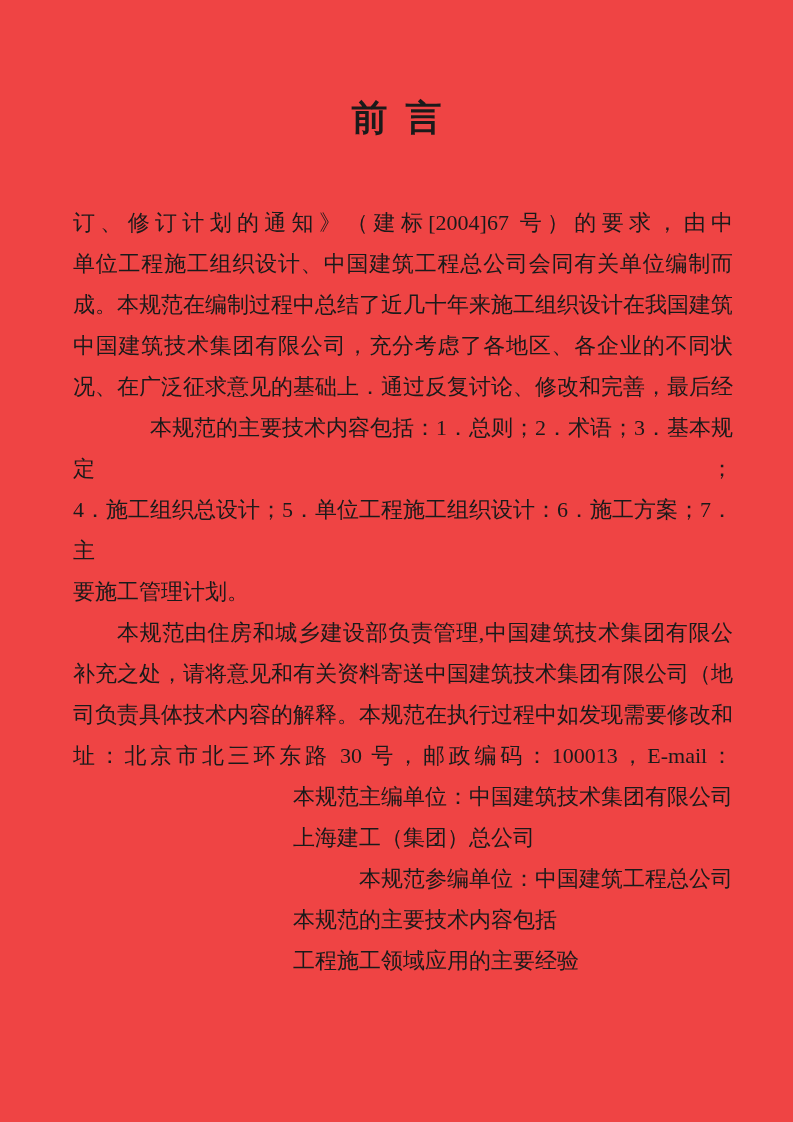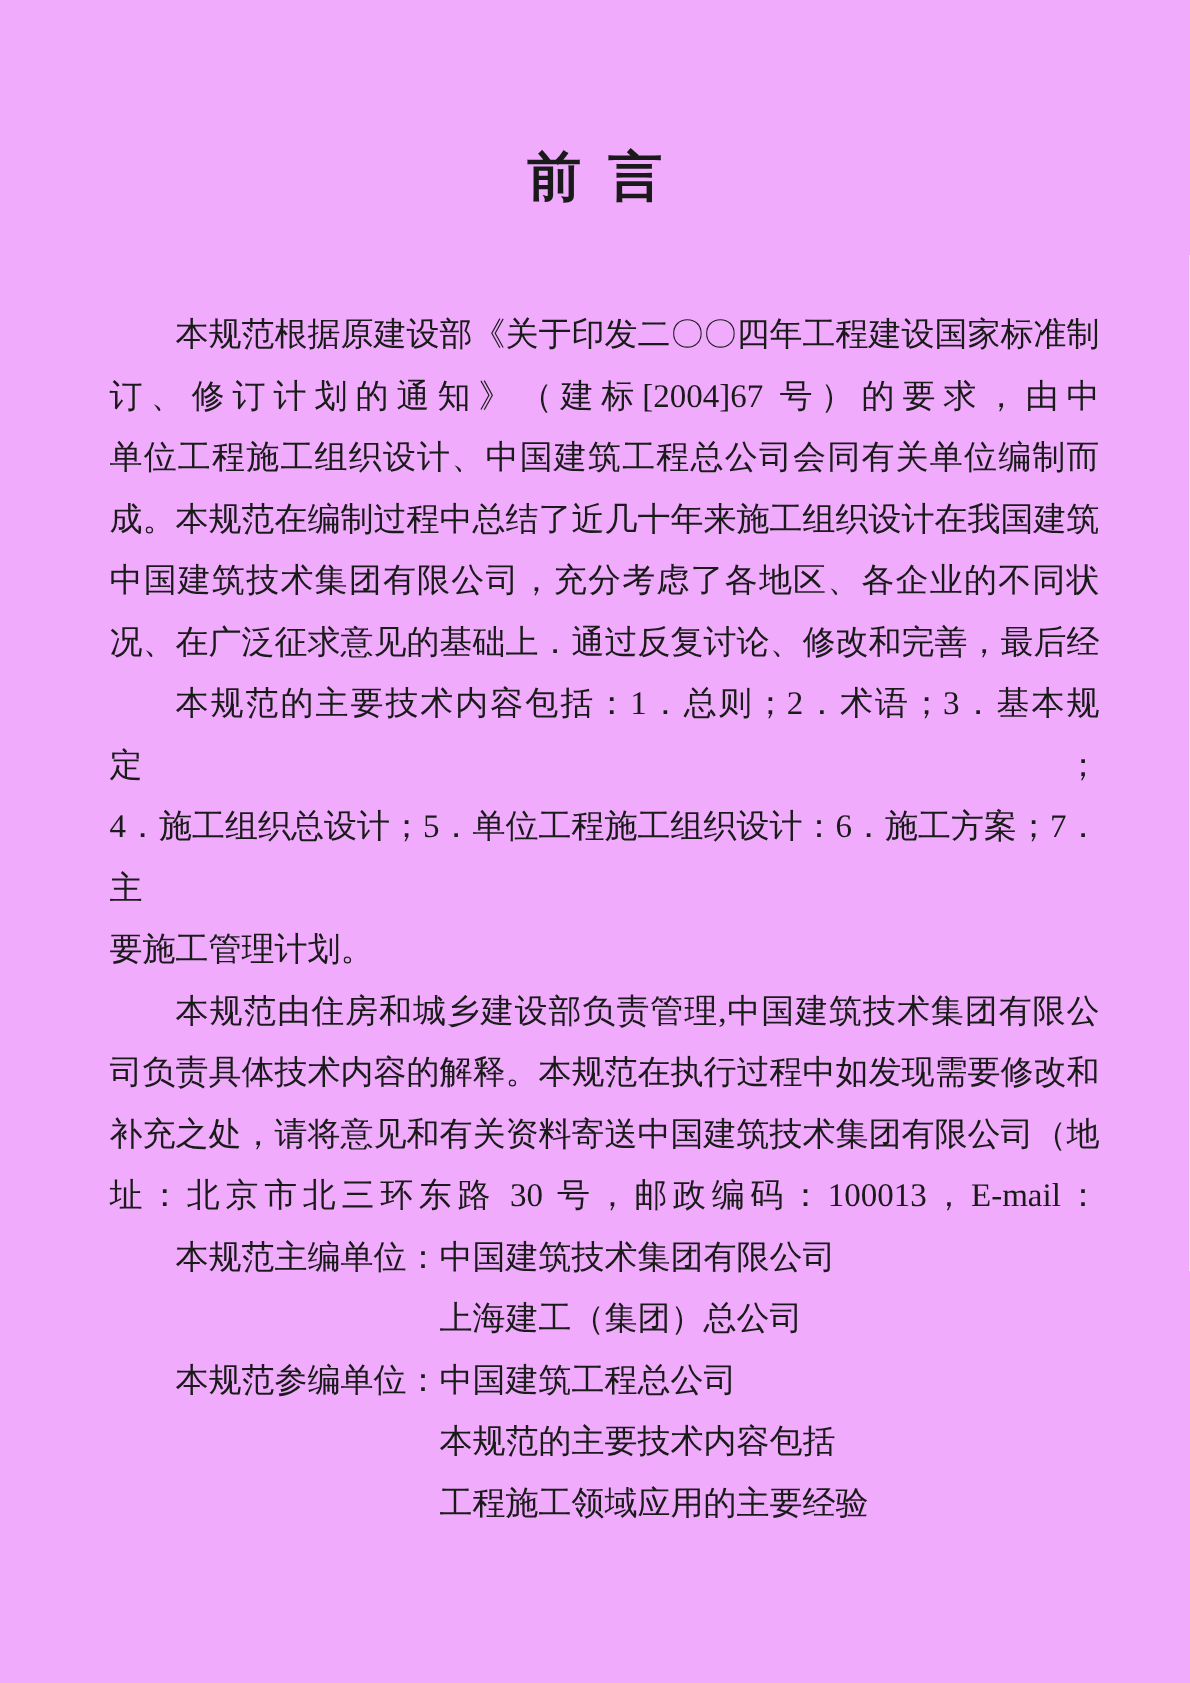--- a/index.html
+++ b/index.html
@@ -4,21 +4,21 @@
 <style>
   html, body {
     margin: 0;
     padding: 0;
     background: #ffffff;
   }
   .page {
     position: relative;
     width: 793px;
     height: 1122px;
-    background: #f0abfc;
+    background: #ef4444;
     overflow: hidden;
     font-family: "Liberation Serif", "DejaVu Serif", serif;
     color: #1a1a1a;
   }
   .doc-title {
     margin: 0;
     padding-top: 94px;
     line-height: 48px;
     text-align: center;
     font-size: 36px;
@@ -38,49 +38,49 @@
   }
   
   .jl {
     text-align: justify;
     text-align-last: justify;
     text-justify: inter-character;
   }
   
   .indent {
     text-indent: 44px;
+    text-align: right;
   }
   
   .cont {
     padding-left: 220px;
   }
 </style>
 </head>
 <body>
 
 <div class="page">
 
   <h1 class="doc-title">前言</h1>
 
   <div class="body-text">
 
-    <div class="ln indent jl">本规范根据原建设部《关于印发二〇〇四年工程建设国家标准制</div>
     <div class="ln jl">订、修订计划的通知》（建标[2004]67 号）的要求，由中</div>
     <div class="ln jl">单位工程施工组织设计、中国建筑工程总公司会同有关单位编制而</div>
     <div class="ln jl">成。本规范在编制过程中总结了近几十年来施工组织设计在我国建筑</div>
     <div class="ln jl">中国建筑技术集团有限公司，充分考虑了各地区、各企业的不同状</div>
     <div class="ln jl">况、在广泛征求意见的基础上．通过反复讨论、修改和完善，最后经</div>
 
     <div class="ln indent jl">本规范的主要技术内容包括：1．总则；2．术语；3．基本规定；</div>
     <div class="ln jl">4．施工组织总设计；5．单位工程施工组织设计：6．施工方案；7．主</div>
     <div class="ln">要施工管理计划。</div>
 
     <div class="ln indent jl">本规范由住房和城乡建设部负责管理,中国建筑技术集团有限公</div>
+    <div class="ln jl">补充之处，请将意见和有关资料寄送中国建筑技术集团有限公司（地</div>
     <div class="ln jl">司负责具体技术内容的解释。本规范在执行过程中如发现需要修改和</div>
-    <div class="ln jl">补充之处，请将意见和有关资料寄送中国建筑技术集团有限公司（地</div>
     <div class="ln jl">址：北京市北三环东路 30 号，邮政编码：100013，E-mail：</div>
 
     <div class="ln indent">本规范主编单位：中国建筑技术集团有限公司</div>
     <div class="ln cont">上海建工（集团）总公司</div>
     <div class="ln indent">本规范参编单位：中国建筑工程总公司</div>
     <div class="ln cont">本规范的主要技术内容包括</div>
     <div class="ln cont">工程施工领域应用的主要经验</div>
 
   </div>
 </div>

